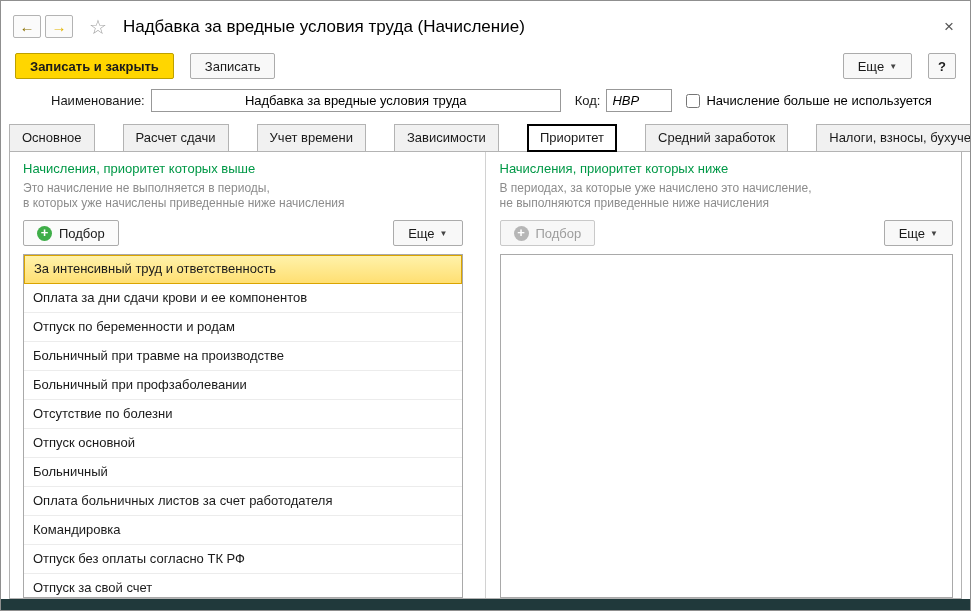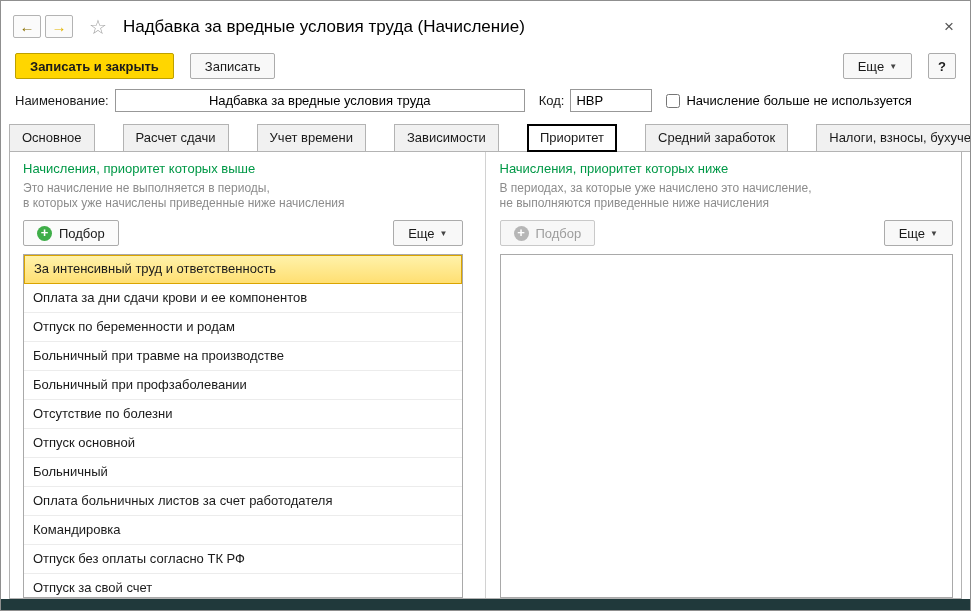--- a/index.html
+++ b/index.html
@@ -35,28 +35,28 @@
     font-family: inherit; font-size: 13px; padding: 0 14px; border-radius: 2px;
     display: inline-flex; align-items: center; cursor: pointer; color: #1a1a1a;
   }
   .btn-primary { background: #ffd600; border-color: #bda000; font-weight: bold; }
   .push-right { margin-left: auto; }
   .caret { font-size: 8px; margin-left: 5px; color: #444; }
   .btn-help { padding: 0 9px; font-weight: bold; }
 
   
   .form-row { display: flex; align-items: center; padding: 0 14px 10px; font-size: 13px; flex: 0 0 32px; }
-  .lbl { color: #1a1a1a; margin-right: 6px; white-space: nowrap; }
+  .lbl { color: #1a1a1a; margin-right: 6px; white-space: nowrap; margin-left: 36px; }
   .tbox {
     height: 23px; border: 1px solid #989898; font-family: inherit; font-size: 13px;
     padding: 0 5px; background: #fff; color: #000;
   }
   .name-input { width: 410px; text-align: center; }
   .code-lbl { margin-left: 14px; }
-  .code-input { width: 82px; }
+  .code-input { width: 66px; font-style: italic; }
   .chk-wrap { display: flex; align-items: center; margin-left: 14px; gap: 6px; cursor: pointer; }
   .chk-wrap input { width: 14px; height: 14px; }
 
   
   .tabs { display: flex; padding: 0; margin: 2px 8px -1px; position: relative; z-index: 2; gap: 29px; }
   .tab {
     padding: 5px 12px 6px; font-size: 13px; color: #1a1a1a;
     background: #f1f1f1; border: 1px solid #b3b3b3; margin-left: -1px; cursor: pointer;
     white-space: nowrap;
   }

